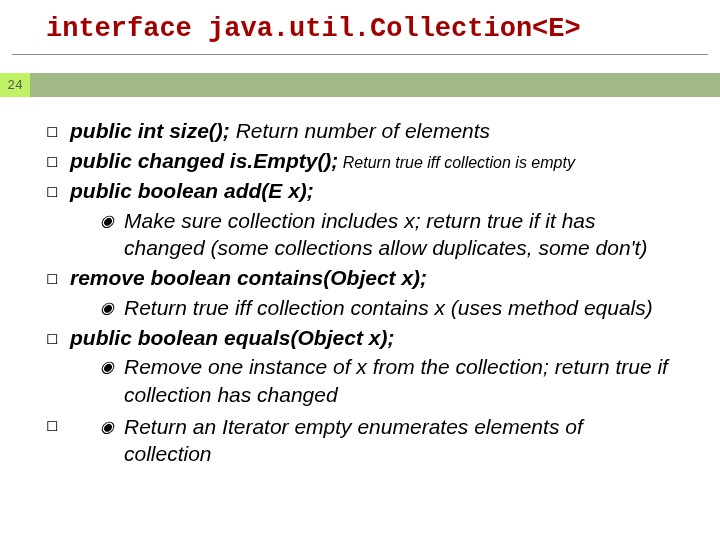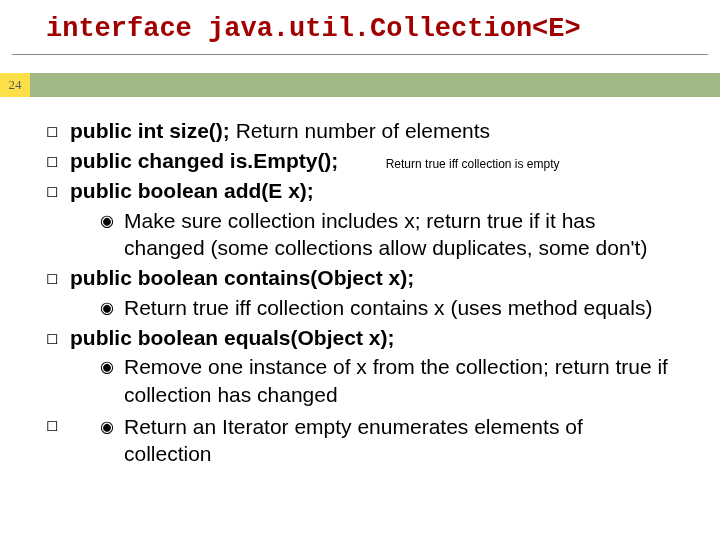--- a/index.html
+++ b/index.html
@@ -28,27 +28,27 @@
     margin: 0 12px;
   }
   .bar-row {
     display: flex;
     align-items: stretch;
     margin-top: 18px;
     height: 24px;
   }
   .slide-num {
     width: 30px;
-    background: #fde047;
+    background: #bef264;
     color: #595959;
     font-size: 13px;
     display: flex;
     align-items: center;
     justify-content: center;
-    font-family: Liberation Serif, serif;
+    font-family: Liberation Mono, monospace;
   }
   .color-bar {
     flex: 1;
     background: #a0b986;
   }
   .content {
     padding: 20px 50px 0 46px;
     font-size: 21px;
     line-height: 1.32;
   }
@@ -58,42 +58,42 @@
   }
   .bullet-mark {
     width: 24px;
     flex-shrink: 0;
     font-size: 15px;
     line-height: 28px;
     color: #000;
   }
   .bullet-body {
     flex: 1;
+    font-style: italic;
   }
   .sub-row {
     display: flex;
     margin-left: 30px;
     margin-top: 2px;
   }
   .sub-mark {
     width: 24px;
     flex-shrink: 0;
     font-size: 16px;
     line-height: 27px;
     color: #000;
   }
   .sub-body {
     flex: 1;
   }
   .bold {
     font-weight: bold;
   }
   .small-tail {
-    font-size: 12px;
-    margin-left: 44px;
+    font-size: 16px;
   }
 </style>
 </head>
 <body>
 
 <div class="slide">
 
   <div class="title">
     <span>interface java.</span><span>util.</span><span>Collection&lt;E&gt;</span>
   </div>
@@ -126,21 +126,21 @@
         <div class="sub-row">
           <div class="sub-mark">◉</div>
           <div class="sub-body">Make sure collection includes x; return true if it has changed (some collections allow duplicates, some don't)</div>
         </div>
       </div>
     </div>
 
     <div class="bullet-row">
       <div class="bullet-mark">◻</div>
       <div class="bullet-body">
-        <span class="bold">public boolean contains(Object x);</span>
+        <span class="bold">remove boolean contains(Object x);</span>
         <div class="sub-row">
           <div class="sub-mark">◉</div>
           <div class="sub-body">Return true iff collection contains x (uses method equals)</div>
         </div>
       </div>
     </div>
 
     <div class="bullet-row">
       <div class="bullet-mark">◻</div>
       <div class="bullet-body">

